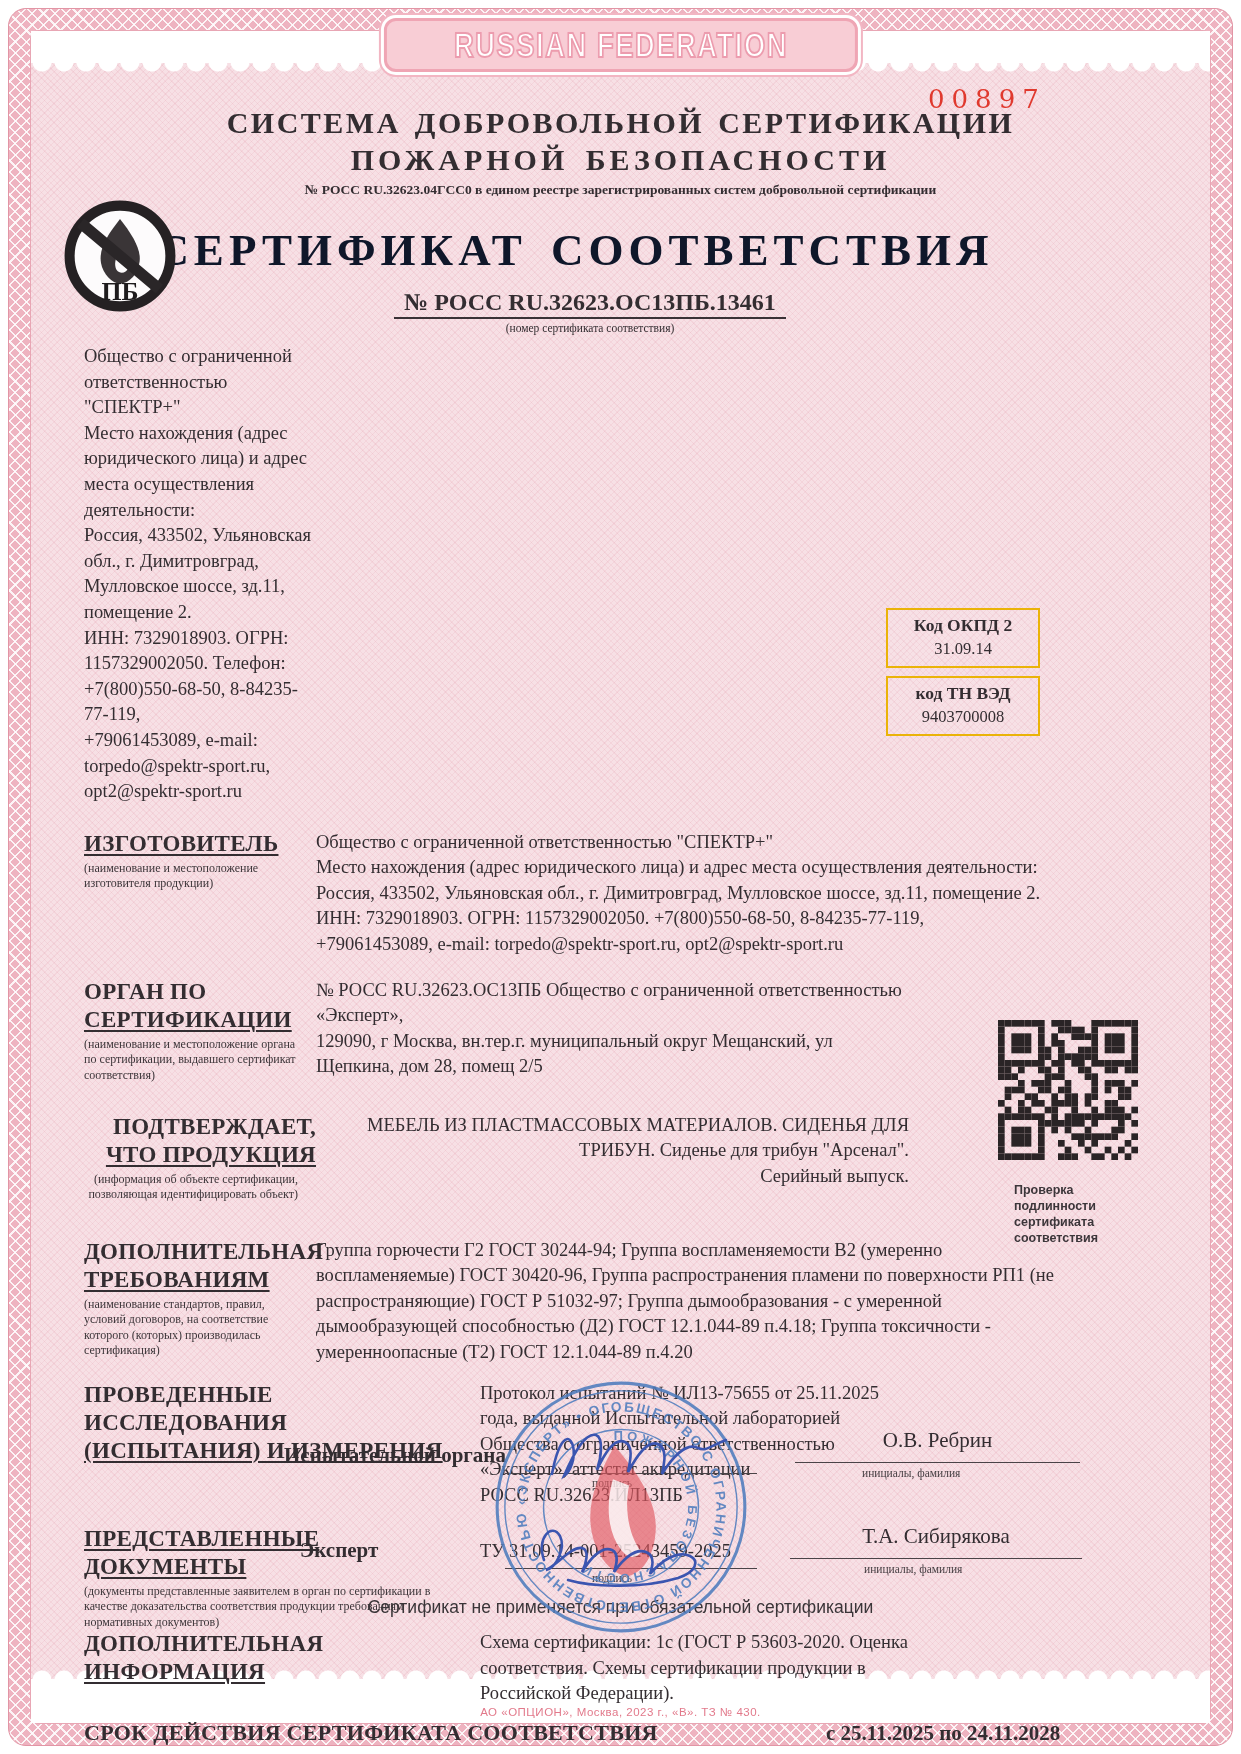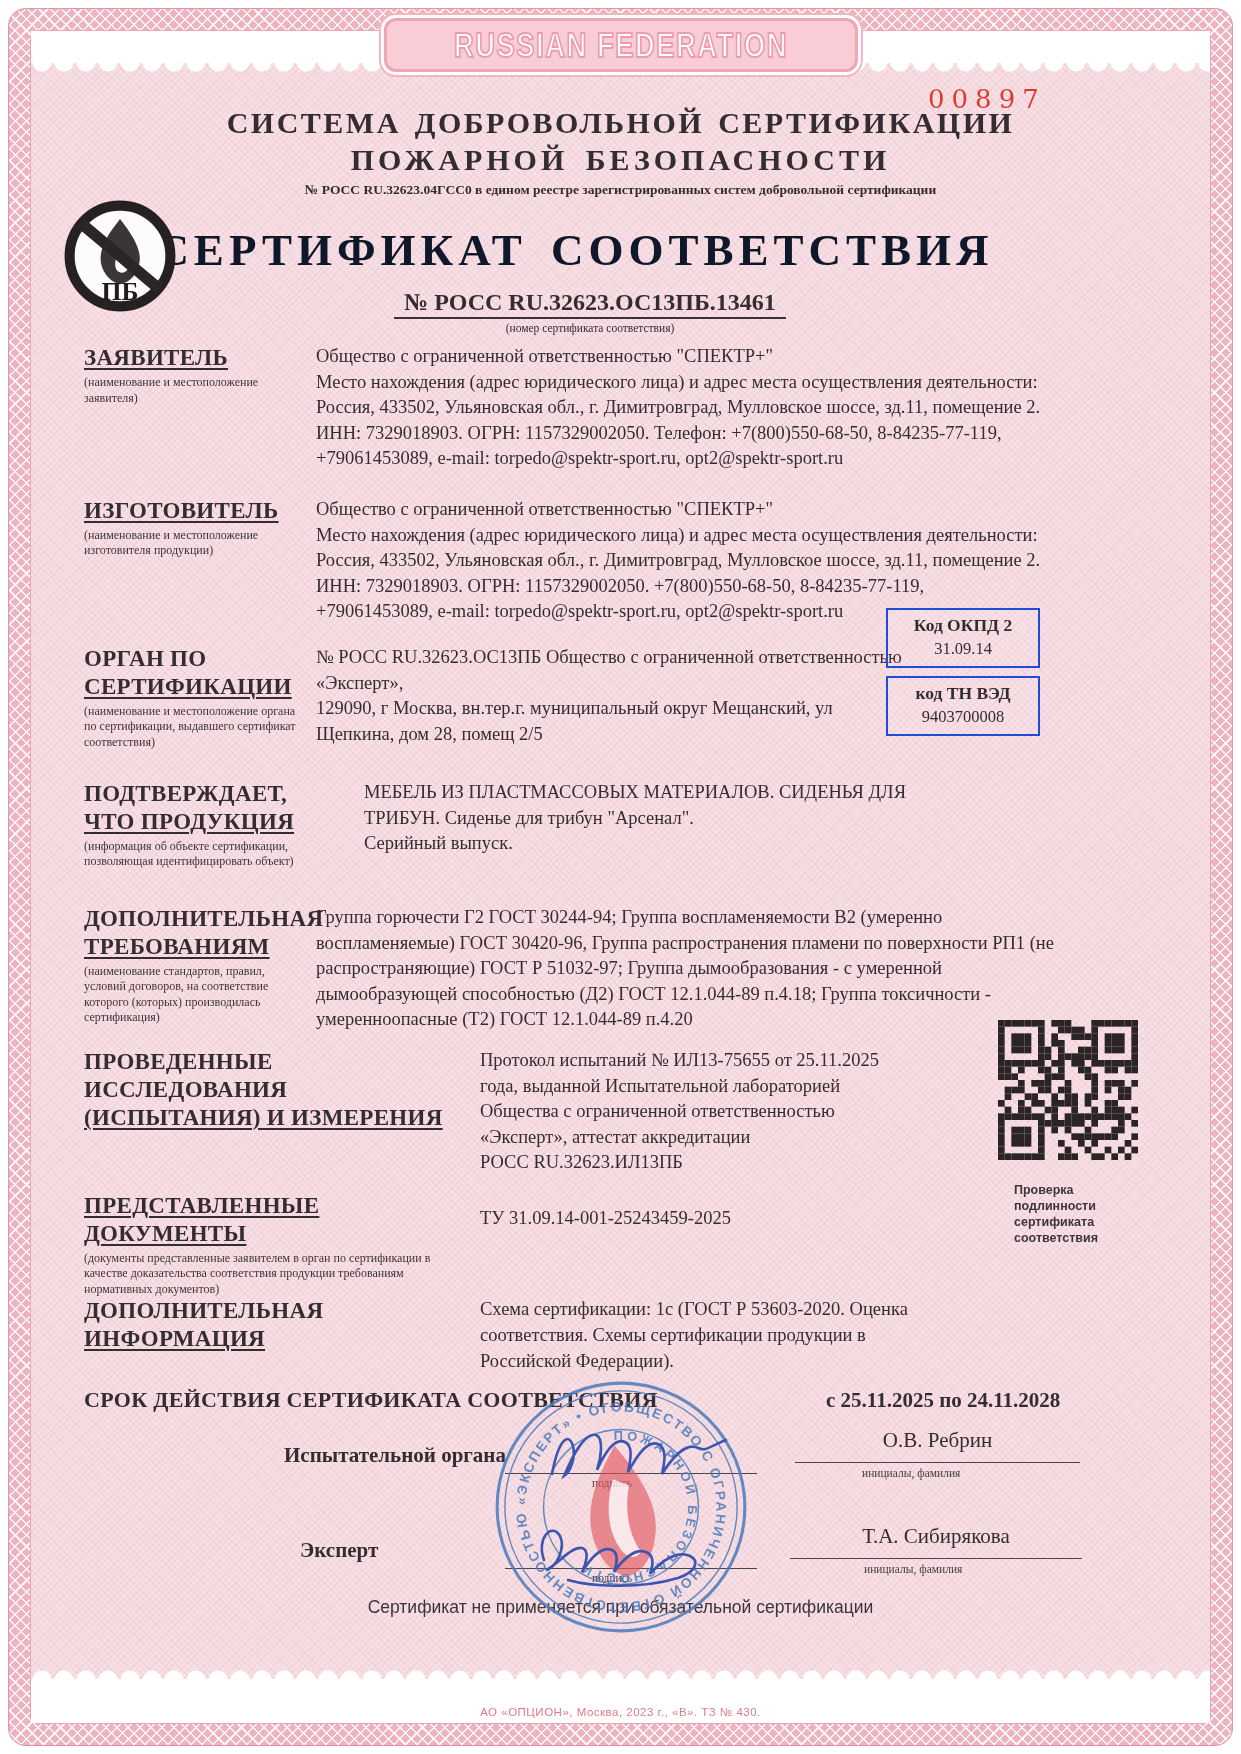--- a/index.html
+++ b/index.html
@@ -55,34 +55,34 @@
   section.row{display:grid;grid-template-columns:232px 1fr;box-sizing:border-box;}
   section.row.wide{grid-template-columns:396px 1fr;}
   .h{font-size:23px;font-weight:bold;line-height:28px;margin:0 0 3px 0;letter-spacing:.3px;}
   .u{text-decoration:underline;text-decoration-thickness:2px;text-underline-offset:3px;}
   .note{font-size:12px;line-height:15.5px;margin:2px 18px 0 0;color:#3c3539;}
   .val{font-size:18.5px;line-height:25.6px;white-space:pre-line;}
   .s1{margin-bottom:25px;}
   .s2{margin-bottom:20px;}
   .s3{margin-bottom:20px;min-height:115px;}
   .s3 .val{max-width:640px;}
-  .s4{margin-bottom:10px;min-height:115px;}
+  .s4{margin-bottom:10px;min-height:115px;text-align:right;}
   .s4 .val{max-width:545px;margin-left:48px;}
   .s5{margin-bottom:7px;min-height:136px;}
   .s6{margin-bottom:16px;min-height:128px;}
   .s6 .val{max-width:470px;}
   .s7{margin-bottom:0;min-height:80px;}
   .s7 .val{padding-top:14px;}
   .s8{margin-bottom:12px;min-height:78px;}
   .s8 .val{max-width:470px;}
   .validity{display:grid;grid-template-columns:742px auto;align-items:baseline;}
   .validity h3{font-size:22px;font-weight:bold;margin:0;letter-spacing:.3px;}
   .validity-value{font-size:21px;font-weight:bold;}
   
-  .codebox{position:absolute;left:886px;width:154px;border:2px solid #1d4ed8;
+  .codebox{position:absolute;left:886px;width:154px;border:2px solid #eab308;
     text-align:center;padding:5px 4px 7px;box-sizing:border-box;background:rgba(255,255,255,.06);}
   .codebox.okpd{top:608px;}
   .codebox.tnved{top:676px;}
   .codebox-title{font-size:17.5px;font-weight:bold;}
   .codebox-value{font-size:16.5px;margin-top:3px;}
   
   .qr{position:absolute;top:1020px;left:998px;width:140px;height:140px;}
   .qrcap{position:absolute;top:1182px;left:1014px;width:112px;
     font-family:"Liberation Sans",sans-serif;font-weight:bold;font-size:12.5px;line-height:16px;color:#3c363a;}
   
@@ -142,24 +142,20 @@
 
 <div class="certtitle">СЕРТИФИКАТ СООТВЕТСТВИЯ</div>
 <div class="certnum-wrap">
   <span class="certnum">№ РОСС RU.32623.ОС13ПБ.13461</span>
 </div>
 <div class="certnum-cap">(номер сертификата соответствия)</div>
 
 <div class="sections">
 
   <section class="row s1">
-    <div>
-      <h3 class="h u">ЗАЯВИТЕЛЬ</h3>
-      <p class="note">(наименование и местоположение заявителя)</p>
-    </div>
     <div class="val">Общество с ограниченной ответственностью "СПЕКТР+"
 Место нахождения (адрес юридического лица) и адрес места осуществления деятельности:
 Россия, 433502, Ульяновская обл., г. Димитровград, Мулловское шоссе, зд.11, помещение 2.
 ИНН: 7329018903. ОГРН: 1157329002050. Телефон: +7(800)550-68-50, 8-84235-77-119,
 +79061453089, e-mail: torpedo@spektr-sport.ru, opt2@spektr-sport.ru</div>
   </section>
 
   <section class="row s2">
     <div>
       <h3 class="h u">ИЗГОТОВИТЕЛЬ</h3>

